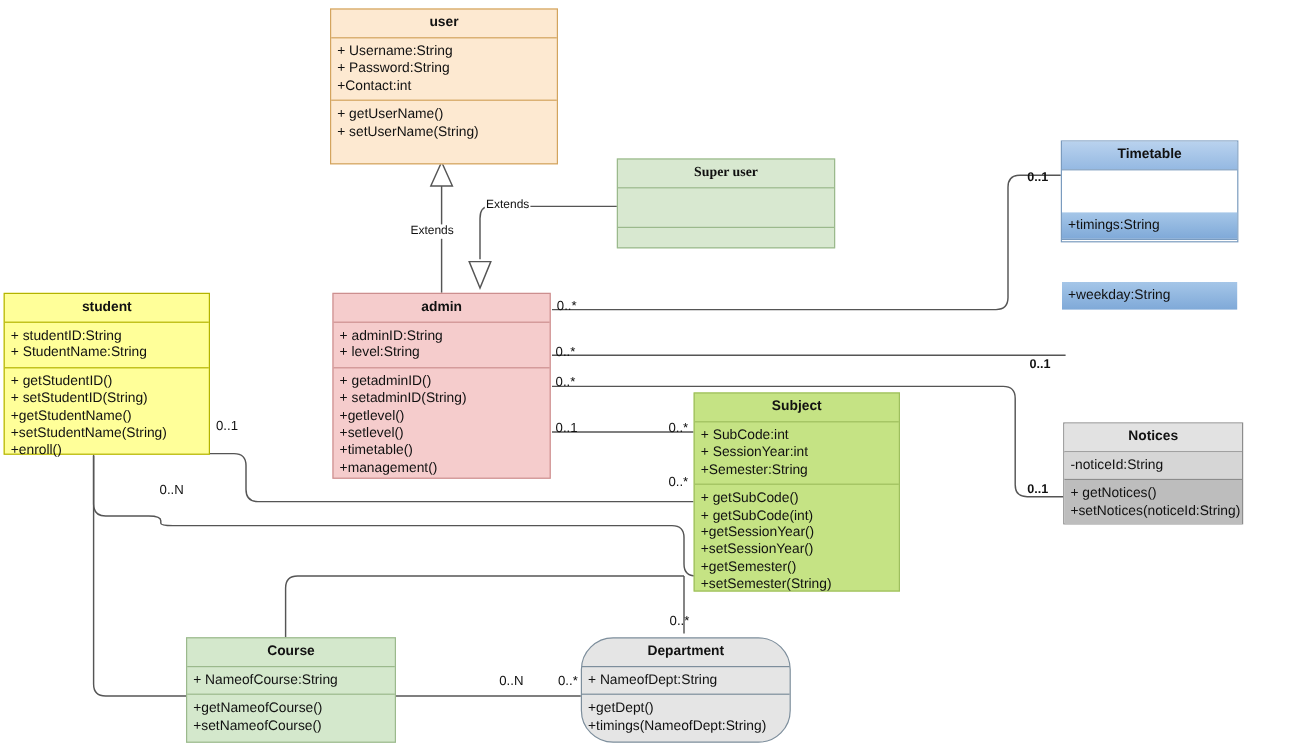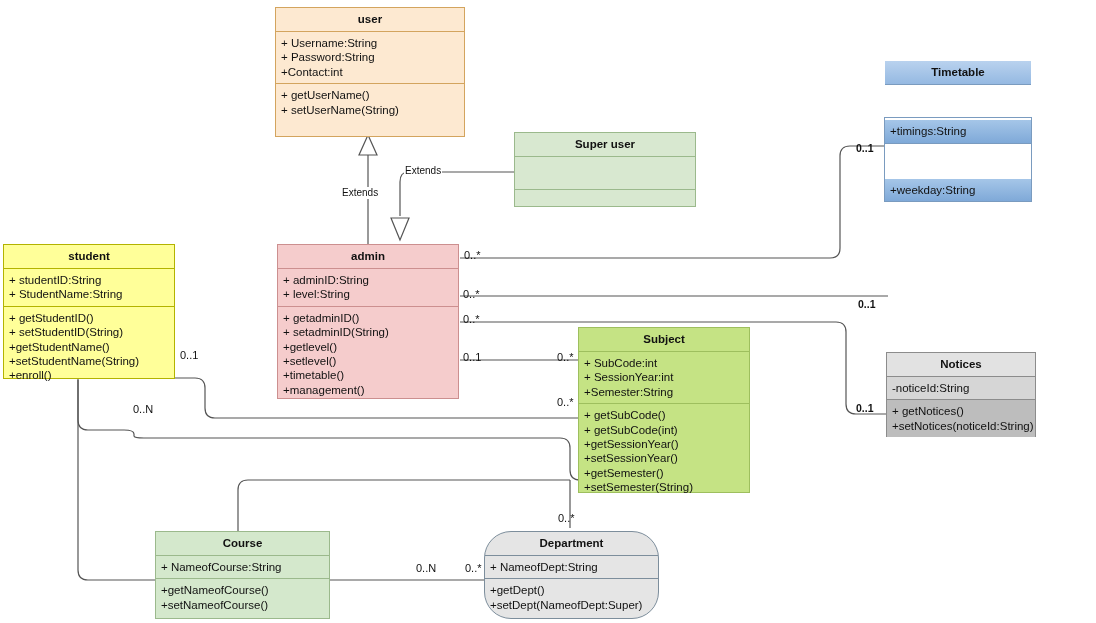--- a/index.html
+++ b/index.html
@@ -160,21 +160,21 @@
       <div>+ Password:String</div>
       <div>+Contact:int</div>
     </div>
     <div class="uml-sep"></div>
     <div class="uml-compartment grow">
       <div>+ getUserName()</div>
       <div>+ setUserName(String)</div>
     </div>
   </div>
 
-  <div class="uml-class cls-super" style="left:514px; top:132px; width:182px; height:75px;">
+  <div class="uml-class cls-super" style="left:514px; top:132px; width:182px; height:75px;font-family:Liberation Serif, serif;">
     <div class="uml-title">Super user</div>
     <div class="uml-sep"></div>
     <div class="uml-compartment" style="height:24px;"></div>
     <div class="uml-sep"></div>
     <div class="uml-compartment grow"></div>
   </div>
 
   <div class="uml-class cls-student" style="left:3px; top:244px; width:172px; height:135px;">
     <div class="uml-title">student</div>
     <div class="uml-sep"></div>
@@ -222,21 +222,21 @@
     <div class="uml-compartment grow">
       <div>+ getSubCode()</div>
       <div>+ getSubCode(int)</div>
       <div>+getSessionYear()</div>
       <div>+setSessionYear()</div>
       <div>+getSemester()</div>
       <div>+setSemester(String)</div>
     </div>
   </div>
 
-  <div class="uml-class cls-timetable" style="left:884px; top:117px; width:148px; height:85px;justify-content:flex-end;">
+  <div class="uml-class cls-timetable" style="left:884px; top:117px; width:148px; height:85px;">
     <div class="uml-title">Timetable</div>
     <div class="uml-sep"></div>
     <div class="uml-compartment">
       <div>+timings:String</div>
     </div>
     <div class="uml-sep"></div>
     <div class="uml-compartment grow">
       <div>+weekday:String</div>
     </div>
   </div>
@@ -270,21 +270,21 @@
 
   <div class="uml-class cls-dept" style="left:484px; top:531px; width:175px; height:88px;">
     <div class="uml-title">Department</div>
     <div class="uml-sep"></div>
     <div class="uml-compartment">
       <div>+ NameofDept:String</div>
     </div>
     <div class="uml-sep"></div>
     <div class="uml-compartment grow">
       <div>+getDept()</div>
-      <div>+setDept(NameofDept:Super)</div>
+      <div>+timings(NameofDept:String)</div>
     </div>
   </div>
 
   <div class="edge-label" style="left:341px; top:187px;">Extends</div>
   <div class="edge-label" style="left:404px; top:165px;">Extends</div>
 
   <div class="mult" style="left:464px; top:249px;">0..*</div>
   <div class="mult bold" style="left:856px; top:142px;">0..1</div>
 
   <div class="mult" style="left:463px; top:288px;">0..*</div>

